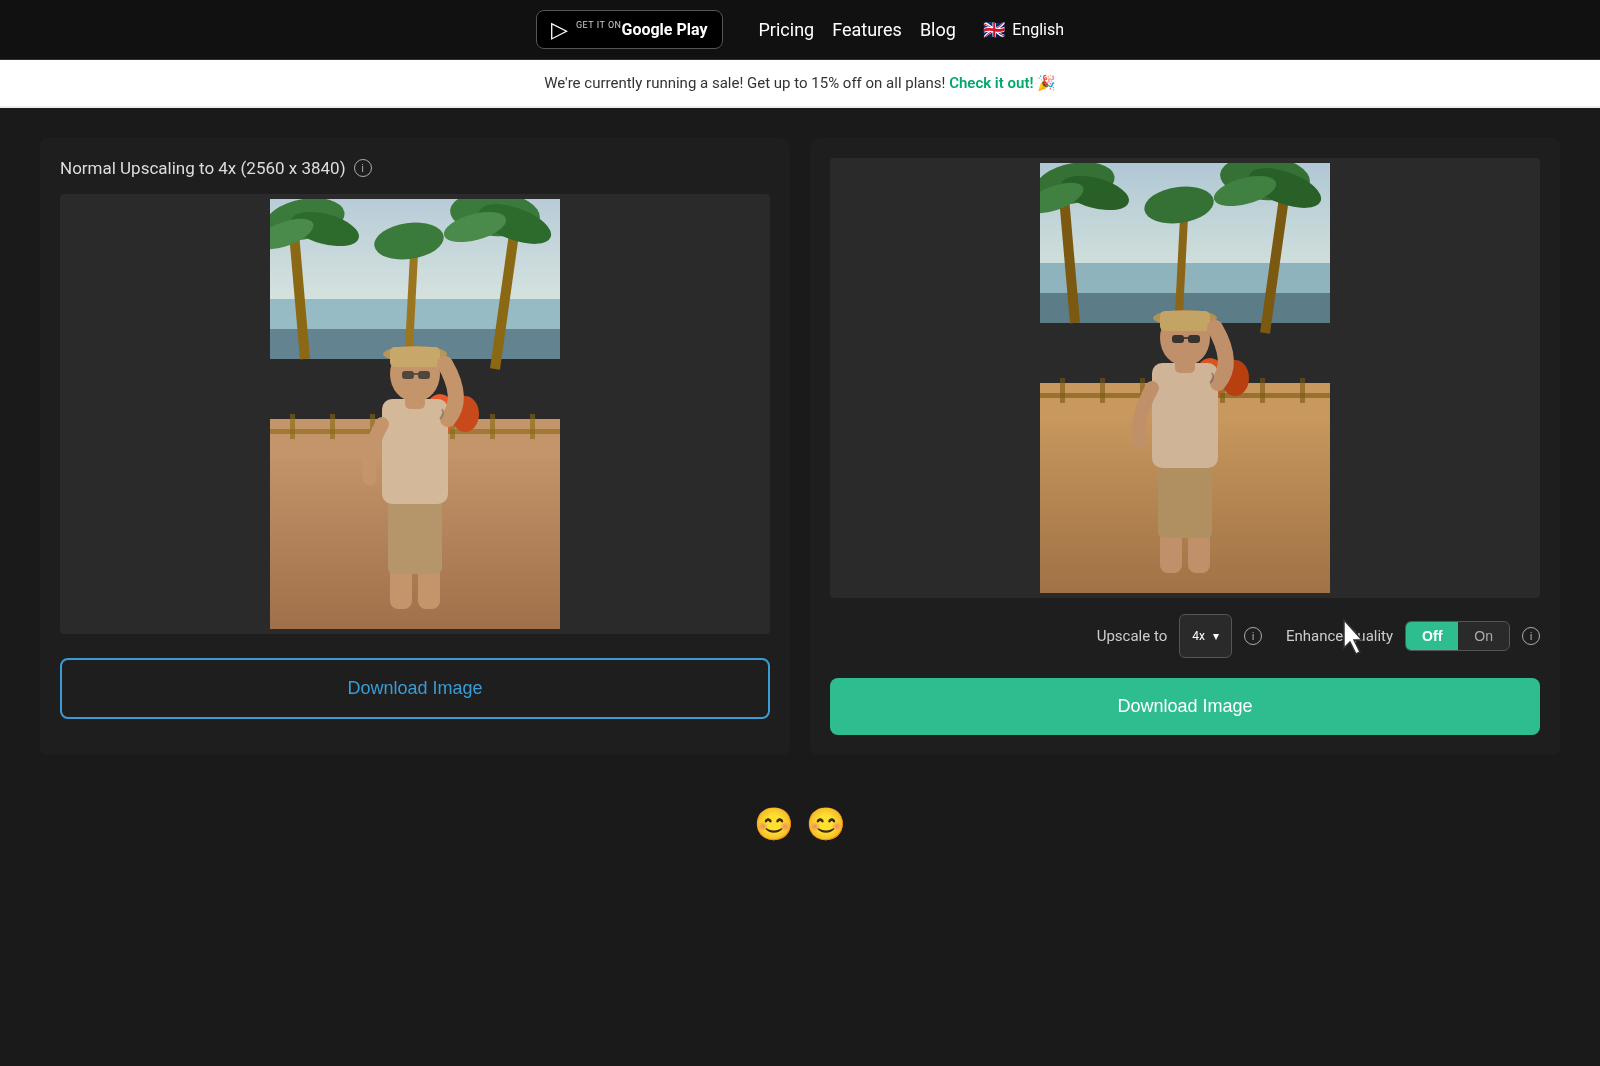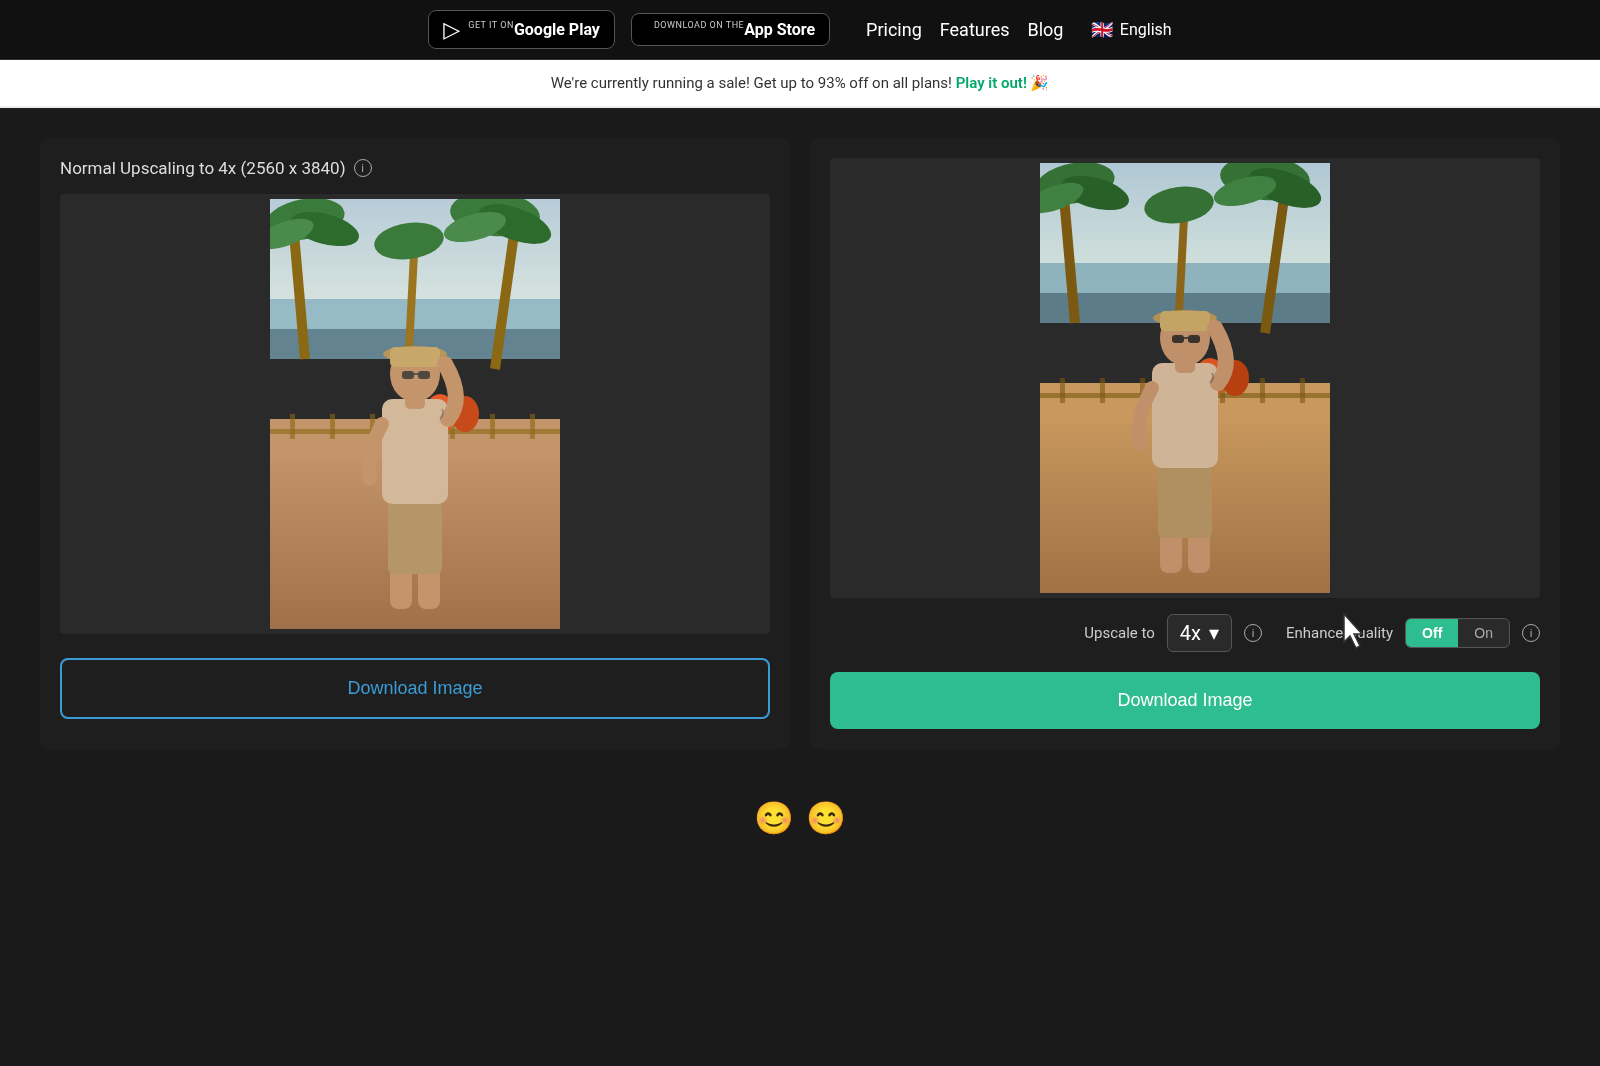--- a/index.html
+++ b/index.html
@@ -175,22 +175,22 @@
     }
     .controls-label {
       color: #ccc;
       font-size: 15px;
     }
     .upscale-select {
       background: #2a2a2a;
       border: 1.5px solid #555;
       color: #fff;
       border-radius: 6px;
-      padding: 6px 12px;
-      font-size: 20px;
+      padding: 14px 12px;
+      font-size: 12px;
       cursor: pointer;
       display: flex;
       align-items: center;
       gap: 4px;
     }
     .enhance-label {
       color: #ccc;
       font-size: 15px;
       margin-left: 12px;
     }
@@ -283,42 +283,35 @@
 
 <header class="header">
   <a class="store-btn" href="#">
     <span class="store-icon">▷</span>
     <span class="store-btn-inner">
       <span class="store-text-top">GET IT ON</span>
       <span class="store-text-main">Google Play</span>
     </span>
   </a>
 
-  <a class="store-btn" href="#">
-    <span class="store-icon"> </span>
-    <span class="store-btn-inner">
-      <span class="store-text-top">Download on the</span>
-      <span class="store-text-main">App Store</span>
-    </span>
-  </a>
 
   <nav class="nav-links">
     <a class="nav-link" href="#">Pricing</a>
     <a class="nav-link" href="#">Features</a>
     <a class="nav-link" href="#">Blog</a>
     <span class="lang-btn">
       <span class="flag-icon">🇬🇧</span>
       <span>English</span>
     </span>
   </nav>
 </header>
 
 <div class="sale-banner">
-  <span>We're currently running a sale! Get up to 93% off on all plans!</span>
-  <a href="#"> <span>Play it out!</span></a>
+  <span>We're currently running a sale! Get up to 15% off on all plans!</span>
+  <a href="#"> <span>Check it out!</span></a>
   <span>🎉</span>
 </div>
 
 <div class="main-content">
 
   <div class="panel panel-left">
     <div class="panel-title">
       <span>Normal Upscaling to 4x (2560 x 3840)</span>
       <span class="info-icon">i</span>
     </div>

